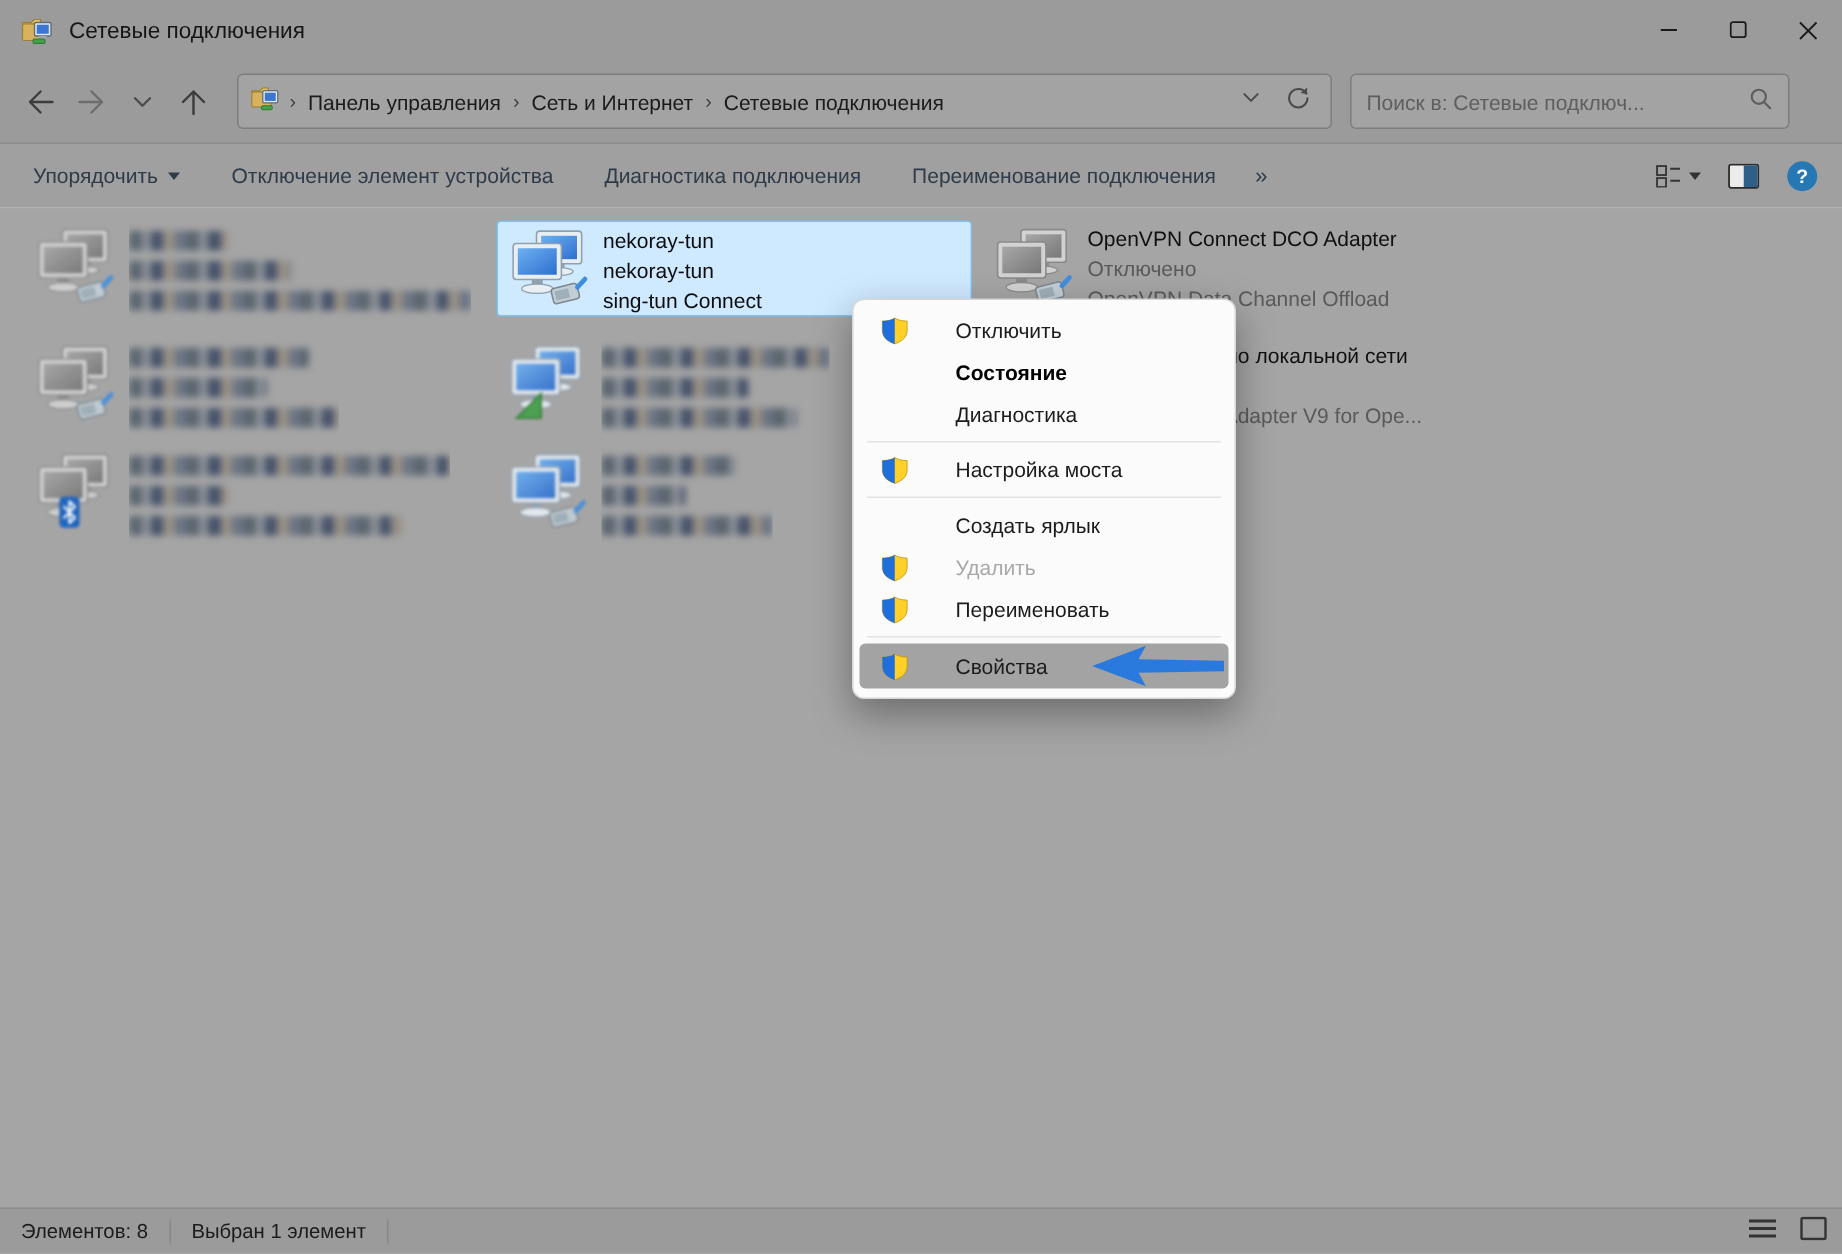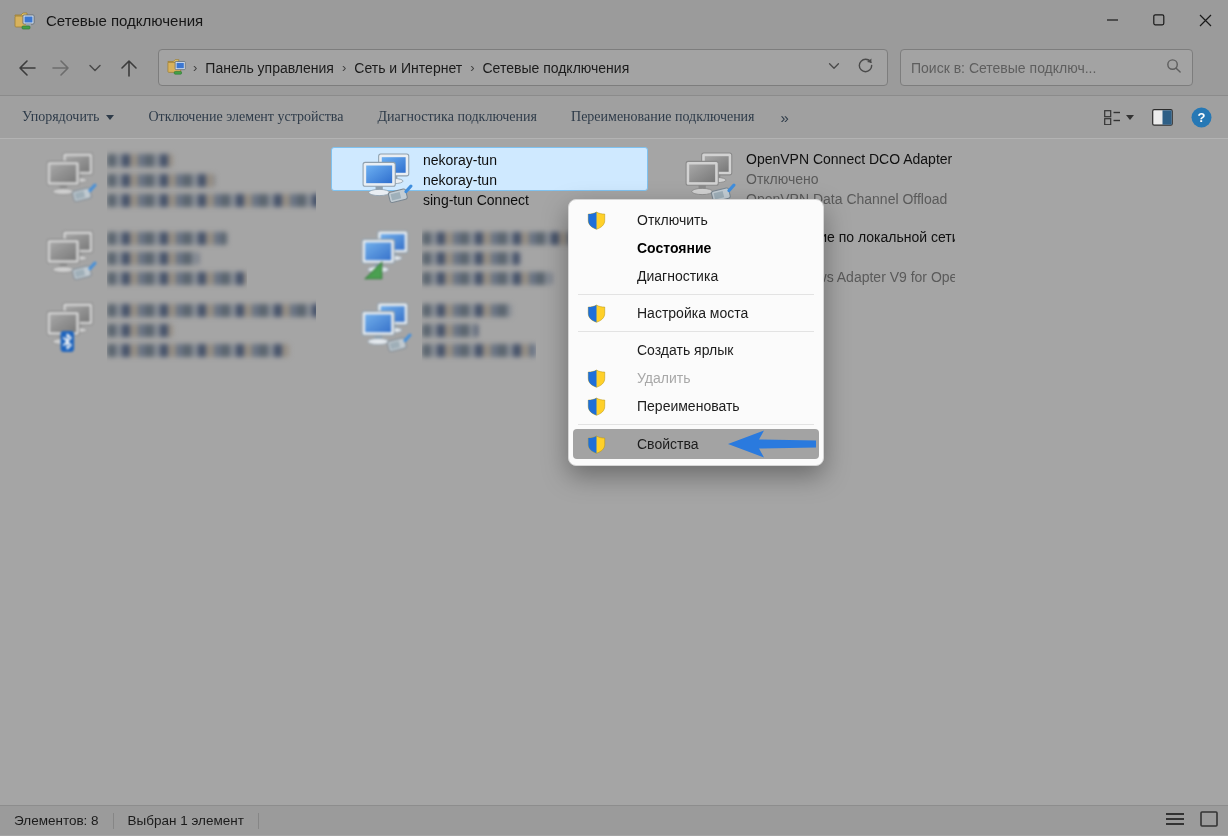--- a/index.html
+++ b/index.html
@@ -31,21 +31,21 @@
   .toolbar { height:43px; background:#a0a0a0; display:flex; align-items:center; border-bottom:1px solid #b3b3b3; position:relative; }
   .tb-btn { font-size:14px; color:#2e3b49; padding:6px 12px; margin-left:10px; white-space:nowrap; display:flex; align-items:center; gap:7px; }
   .tb-btn:first-child { margin-left:10px; }
   .tri-down { width:0; height:0; border-left:4px solid transparent; border-right:4px solid transparent; border-top:5px solid #2e3b49; display:inline-block; }
   .tb-overflow { font-size:15px; color:#2e3b49; margin-left:14px; }
   .tb-right { position:absolute; right:12px; top:0; height:43px; display:flex; align-items:center; gap:10px; }
   .tb-iconbtn { display:flex; align-items:center; justify-content:center; padding:4px; gap:5px; }
 
   
   .content { position:relative; height:666px; background:#a5a5a5; }
-  .gitem { position:absolute; width:300px; height:44px; display:flex; align-items:flex-start; z-index:1;padding-left:21px; }
+  .gitem { position:absolute; width:300px; height:64px; display:flex; align-items:flex-start; z-index:1; }
   .gitem .gicon { width:54px; height:54px; margin:4px 8px 0 8px; flex:none; }
   .gitem .gtext { padding-top:2px; overflow:hidden; }
   .gitem .gline { font-size:14px; line-height:20px; white-space:nowrap; }
   .gline.l-name { color:#101010; }
   .gline.l-status { color:#5a5a5a; }
   .gline.l-device { color:#5a5a5a; }
   .gitem.selected { background:#cfe9ff; border:1px solid #7fc2f0; border-radius:3px; width:317px; z-index:2; }
   .gitem.selected .gline { color:#0d0d0d; }
   .blur-line { height:13px; border-radius:2px; margin:5px 0 7px 0;
     background:repeating-linear-gradient(90deg,#5c6670 0 9px,#8a8f96 9px 15px,#47536b 15px 23px,#968f85 23px 31px,#6b7585 31px 38px);
@@ -167,21 +167,21 @@
       <span>
         <svg width="17" height="17" viewBox="0 0 18 18">
             <circle cx="8" cy="8" r="5" fill="none" stroke="#5e5e5e" stroke-width="1.5"></circle>
             <line x1="11.8" y1="11.8" x2="16" y2="16" stroke="#5e5e5e" stroke-width="1.5" stroke-linecap="round"></line>
           </svg>
       </span>
     </div>
   </div>
 
   <div class="toolbar">
-    <div id="tbButtons" style="display:flex;align-items:center;font-family:Liberation Serif, serif;">
+    <div id="tbButtons" style="display:flex;align-items:center;">
         <div class="tb-btn">
           <span>Упорядочить</span>
           <span class="tri-down"></span>
         </div>
         <div class="tb-btn">
           <span>Отключение элемент устройства</span>
         </div>
         <div class="tb-btn">
           <span>Диагностика подключения</span>
         </div>

